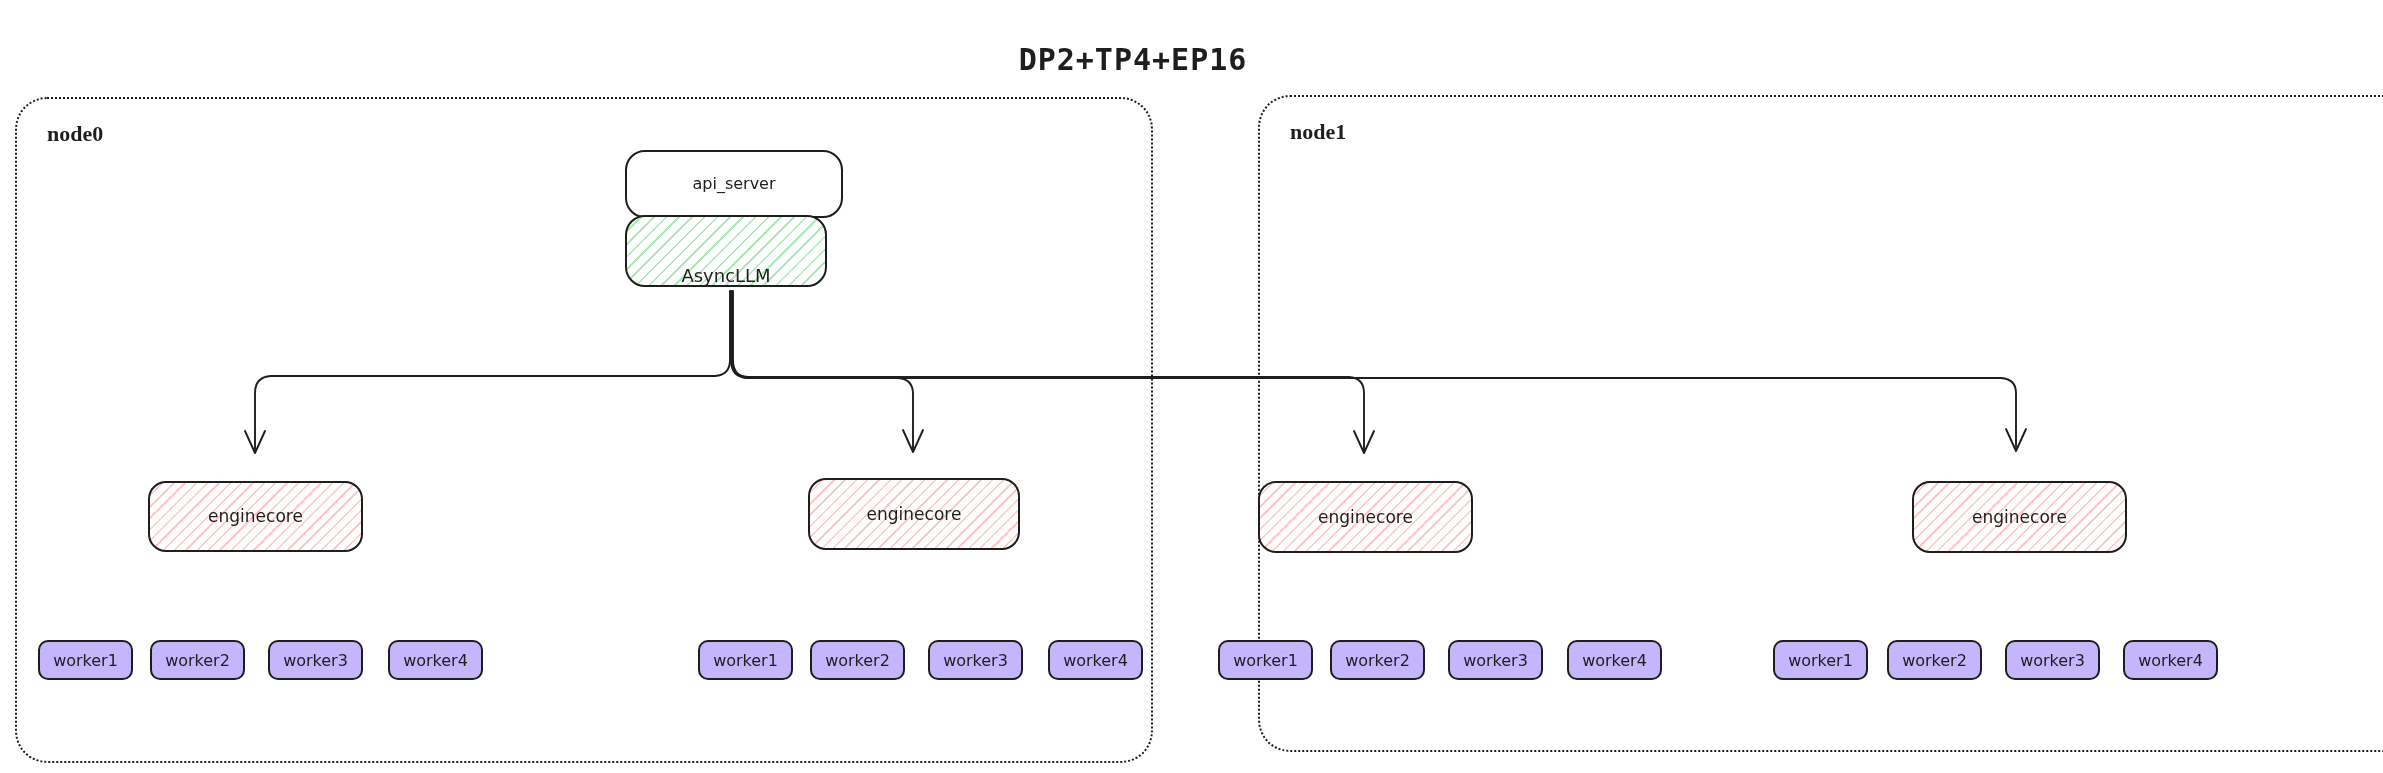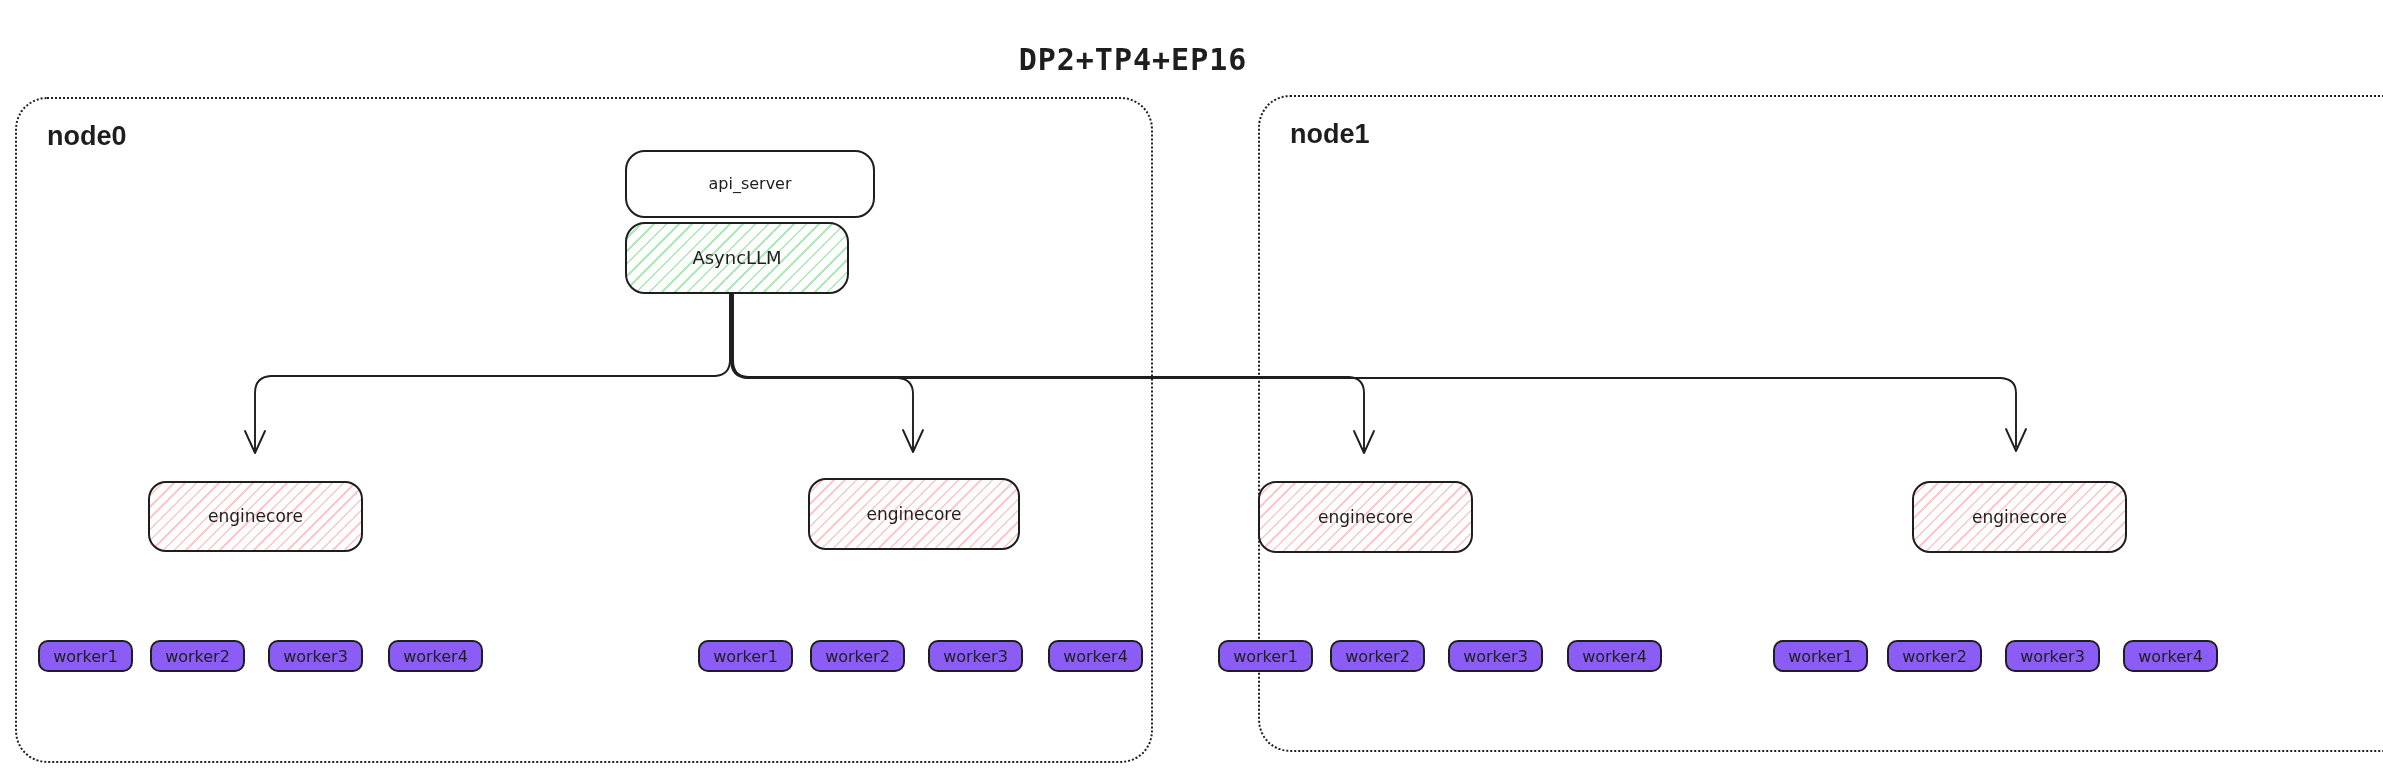--- a/index.html
+++ b/index.html
@@ -11,41 +11,41 @@
   .abs{position:absolute;box-sizing:border-box;}
   .title{
     top:6px;left:1133px;transform:translateX(-50%);
     font-family:"DejaVu Sans Mono","Liberation Mono",monospace;
     font-weight:bold;font-size:30px;letter-spacing:1px;white-space:nowrap;margin-top:36px;
   }
   .node-box{
     border:2.5px dotted #1e1e1e;border-radius:32px;background:transparent;
   }
   .node-label{
-    font-family:Liberation Sans, sans-serif;
-    font-weight:bold;font-size:27px;left:30px;top:22px;position:absolute;
+    font-family:Liberation Serif, serif;
+    font-weight:bold;font-size:22px;left:30px;top:22px;position:absolute;
   }
   .shape{
     border:2.5px solid #1e1e1e;border-radius:18px;background:#fff;
     display:flex;align-items:center;justify-content:center;
     font-size:16px;line-height:1;
   }
   .hatch-green{
     background:repeating-linear-gradient(135deg,rgba(105,219,124,.55) 0 1.8px,rgba(0,0,0,0) 1.8px 9px) #fff;
     font-size:18px;
   }
   .hatch-red{
     background:repeating-linear-gradient(135deg,rgba(255,135,135,.45) 0 1.7px,rgba(0,0,0,0) 1.7px 8px) #fff;
     font-size:17px;
     margin-top:20px;
   }
   .worker{
-    border:2.2px solid #1e1e1e;border-radius:10px;background:#8b5cf6;
+    border:2.2px solid #1e1e1e;border-radius:10px;background:#c4b5fd;
     display:flex;align-items:center;justify-content:center;
-    font-size:16px;width:95px;height:32px;top:640px;
+    font-size:16px;width:95px;height:40px;top:640px;
   }
   svg.connectors{position:absolute;left:0;top:0;pointer-events:none;}
   svg.connectors path{stroke:#1e1e1e;fill:none;stroke-width:1.9;stroke-linecap:round;stroke-linejoin:round;}
 </style>
 </head>
 <body>
 
 <div class="abs title">DP2+TP4+EP16</div>
 
 <div class="abs node-box" style="left:15px;top:97px;width:1138px;height:666px;">
@@ -68,24 +68,24 @@
   <g>
     <path d="M 732 291 L 732 360 Q 732 376 748 377 L 1349 377 Q 1364 378 1364 393 L 1364 450"></path>
     <path d="M 1354 431 L 1364 453 L 1374 431"></path>
   </g>
   <g>
     <path d="M 733 291 L 733 360 Q 733 377 749 378 L 2001 378 Q 2016 379 2016 393 L 2016 447"></path>
     <path d="M 2006 429 L 2016 451 L 2026 429"></path>
   </g>
 </svg>
 
-<div class="abs shape" style="left:625px;top:150px;width:250px;height:68px;border-radius:20px;">
+<div class="abs shape" style="left:625px;top:150px;width:218px;height:68px;border-radius:20px;">
   <span>api_server</span>
 </div>
-<div class="abs shape hatch-green" style="left:625px;top:222px;width:224px;height:72px;border-radius:20px;">
+<div class="abs shape hatch-green" style="left:625px;top:215px;width:202px;height:72px;border-radius:20px;align-items:flex-end;">
   <span>AsyncLLM</span>
 </div>
 
 <div class="abs shape hatch-red" style="left:148px;top:461px;width:215px;height:71px;">
   <span>enginecore</span>
 </div>
 <div class="abs shape hatch-red" style="left:808px;top:458px;width:212px;height:72px;">
   <span>enginecore</span>
 </div>
 <div class="abs shape hatch-red" style="left:1258px;top:461px;width:215px;height:72px;">

